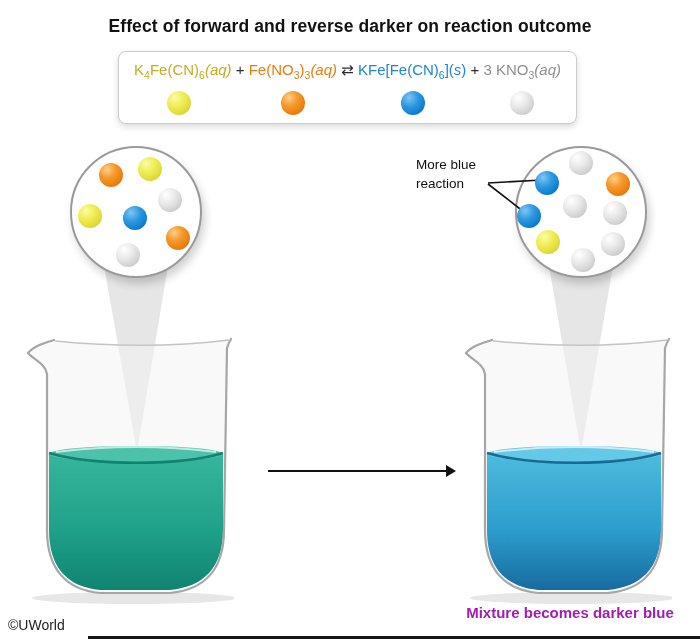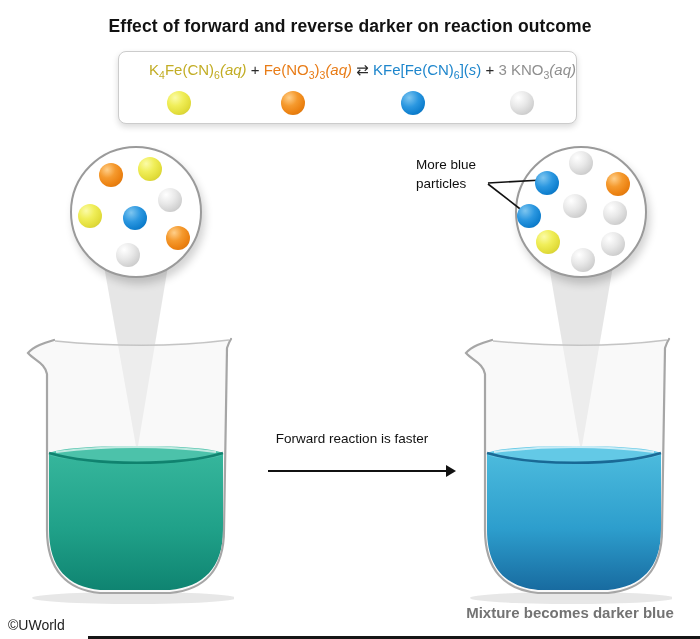--- a/index.html
+++ b/index.html
@@ -12,21 +12,21 @@
     left:0;top:16px;width:700px;text-align:center;
     font-size:17.5px;font-weight:bold;color:#121212;letter-spacing:.1px;z-index:6;
   }
   #legend-box{
     left:118px;top:51px;width:459px;height:73px;background:#fff;
     border:1.5px solid #cccccc;border-radius:8px;
     box-shadow:0 3px 6px rgba(0,0,0,.15);z-index:0;box-sizing:border-box;
   }
   #equation-line{
     left:118px;top:61px;width:459px;text-align:center;
-    font-size:15px;color:#2a2a2a;z-index:2;white-space:nowrap;margin-left:15px;
+    font-size:15px;color:#2a2a2a;z-index:2;white-space:nowrap;
   }
   #equation-line sub{font-size:10.5px;}
   .magnifier-circle{
     width:132px;height:132px;border-radius:50%;background:#fff;
     border:2.5px solid #9a9a9a;box-sizing:border-box;
     box-shadow:3px 6px 9px rgba(0,0,0,.18);z-index:3;
   }
   #left-circle{left:70px;top:146px;}
   #right-circle{left:515px;top:146px;}
   #balls-layer{left:0;top:0;width:700px;height:639px;z-index:5;pointer-events:none;}
@@ -43,21 +43,21 @@
     left:252px;top:430px;width:200px;text-align:center;
     font-size:13.5px;line-height:1.3;color:#111;z-index:6;
   }
   #arrow-line{left:268px;top:470px;width:180px;height:2px;background:#111;z-index:6;}
   #arrow-head{
     left:446px;top:465px;width:0;height:0;z-index:6;
     border-left:10px solid #111;border-top:6px solid transparent;border-bottom:6px solid transparent;
   }
   #caption-result{
     left:445px;top:604px;width:250px;text-align:center;
-    font-weight:bold;font-size:15px;color:#737373;z-index:6;
+    font-weight:bold;font-size:15px;color:#a21caf;z-index:6;
   }
   #watermark{left:8px;top:617px;font-size:14px;color:#222;z-index:6;}
   #bottom-line{left:88px;top:636px;width:612px;height:3px;background:#151515;z-index:6;}
 </style>
 </head>
 <body>
 
 <div id="title" class="abs">Effect of forward and reverse darker on reaction outcome</div>
 
 <div id="legend-box" class="abs"></div>
@@ -128,23 +128,22 @@
     <div class="ball blue" style="left: 535px; top: 171px;"></div>
     <div class="ball orange" style="left: 606px; top: 172px;"></div>
     <div class="ball gray" style="left: 563px; top: 194px;"></div>
     <div class="ball blue" style="left: 517px; top: 204px;"></div>
     <div class="ball gray" style="left: 603px; top: 201px;"></div>
     <div class="ball yellow" style="left: 536px; top: 230px;"></div>
     <div class="ball gray" style="left: 601px; top: 232px;"></div>
     <div class="ball gray" style="left: 571px; top: 248px;"></div>
   </div>
 
-<div id="annotation" class="abs">More blue particles</div>
+<div id="annotation" class="abs">More blue reaction</div>
 
 <div id="arrow-label" class="abs">
-  <div>Forward reaction is faster</div>
 </div>
 <div id="arrow-line" class="abs"></div>
 <div id="arrow-head" class="abs"></div>
 
 <div id="caption-result" class="abs">Mixture becomes darker blue</div>
 <div id="watermark" class="abs">©UWorld</div>
 <div id="bottom-line" class="abs"></div>
 
 </body></html>

